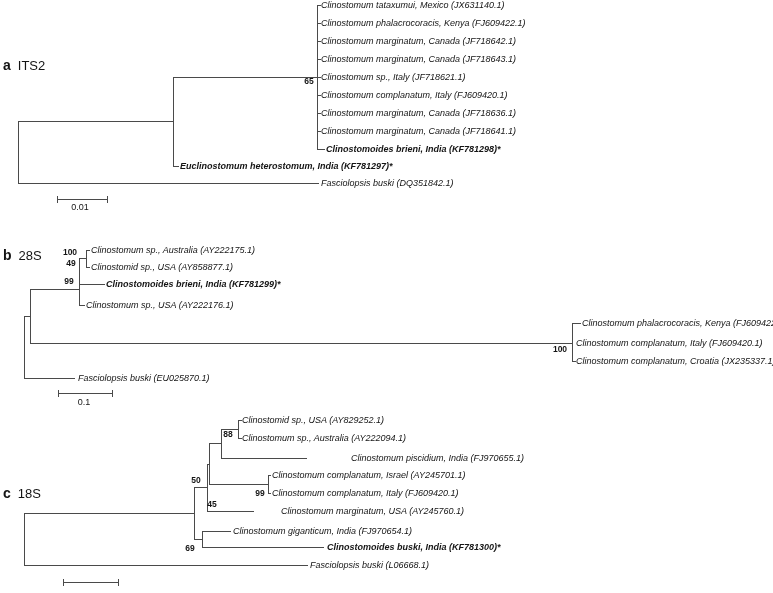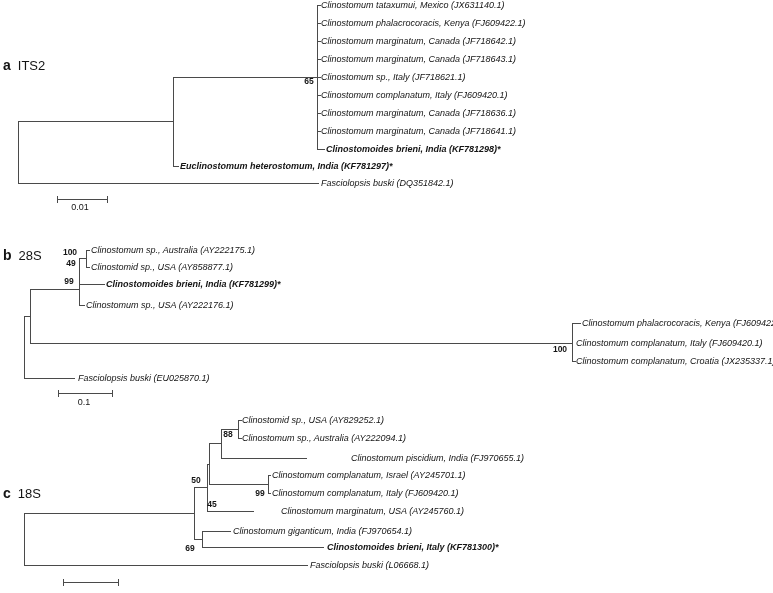--- a/index.html
+++ b/index.html
@@ -140,21 +140,21 @@
       <div class="vline" style="left: 202px; top: 531px; height: 17px; background: rgb(74, 74, 74);"></div>
       <div class="vline" style="left: 194px; top: 487px; height: 53px; background: rgb(74, 74, 74);"></div>
       <div class="vline" style="left: 24px; top: 513px; height: 53px; background: rgb(74, 74, 74);"></div>
       <div class="taxon" style="left: 242px; top: 415px; color: rgb(20, 20, 20);">Clinostomid sp., USA (AY829252.1)</div>
       <div class="taxon" style="left: 242px; top: 433px; color: rgb(20, 20, 20);">Clinostomum sp., Australia (AY222094.1)</div>
       <div class="taxon" style="left: 310px; top: 453px; color: rgb(20, 20, 20); margin-left: 41px;">Clinostomum piscidium, India (FJ970655.1)</div>
       <div class="taxon" style="left: 272px; top: 470px; color: rgb(20, 20, 20);">Clinostomum complanatum, Israel (AY245701.1)</div>
       <div class="taxon" style="left: 272px; top: 488px; color: rgb(20, 20, 20);">Clinostomum complanatum, Italy (FJ609420.1)</div>
       <div class="taxon" style="left: 257px; top: 506px; color: rgb(20, 20, 20); margin-left: 24px;">Clinostomum marginatum, USA (AY245760.1)</div>
       <div class="taxon" style="left: 233px; top: 526px; color: rgb(20, 20, 20); font-style: italic;">Clinostomum giganticum, India (FJ970654.1)</div>
-      <div class="taxon bold" style="left: 327px; top: 542px; color: rgb(20, 20, 20);">Clinostomoides brieni, Italy (KF781300)*</div>
+      <div class="taxon bold" style="left: 327px; top: 542px; color: rgb(20, 20, 20);">Clinostomoides buski, India (KF781300)*</div>
       <div class="taxon" style="left: 310px; top: 560px; color: rgb(20, 20, 20);">Fasciolopsis buski (L06668.1)</div>
       <div class="support" style="left: 228px; top: 429px; color: rgb(20, 20, 20);">88</div>
       <div class="support" style="left: 212px; top: 451px; color: rgb(20, 20, 20); margin-top: 48px;">45</div>
       <div class="support" style="left: 196px; top: 475px; color: rgb(20, 20, 20);">50</div>
       <div class="support" style="left: 260px; top: 488px; color: rgb(20, 20, 20);">99</div>
       <div class="support" style="left: 190px; top: 543px; color: rgb(20, 20, 20);">69</div>
       <div class="hline" style="left: 63px; top: 582px; width: 56px; background: rgb(74, 74, 74);"></div>
       <div class="vline" style="left: 63px; top: 579px; height: 7px; background: rgb(74, 74, 74);"></div>
       <div class="vline" style="left: 118px; top: 579px; height: 7px; background: rgb(74, 74, 74);"></div>
       <div class="scale-label" style="left: 89px; top: 584px; color: rgb(20, 20, 20); margin-top: 37px;">0.02</div>

